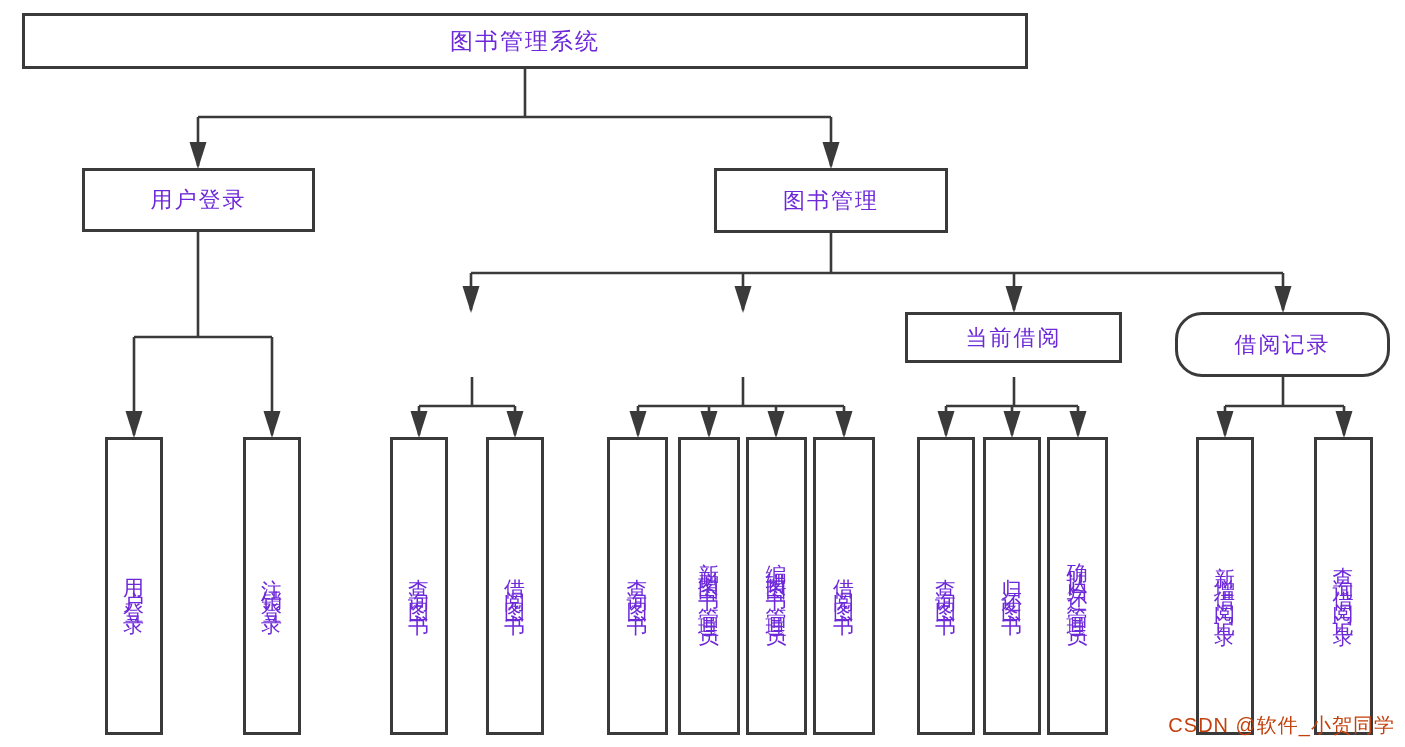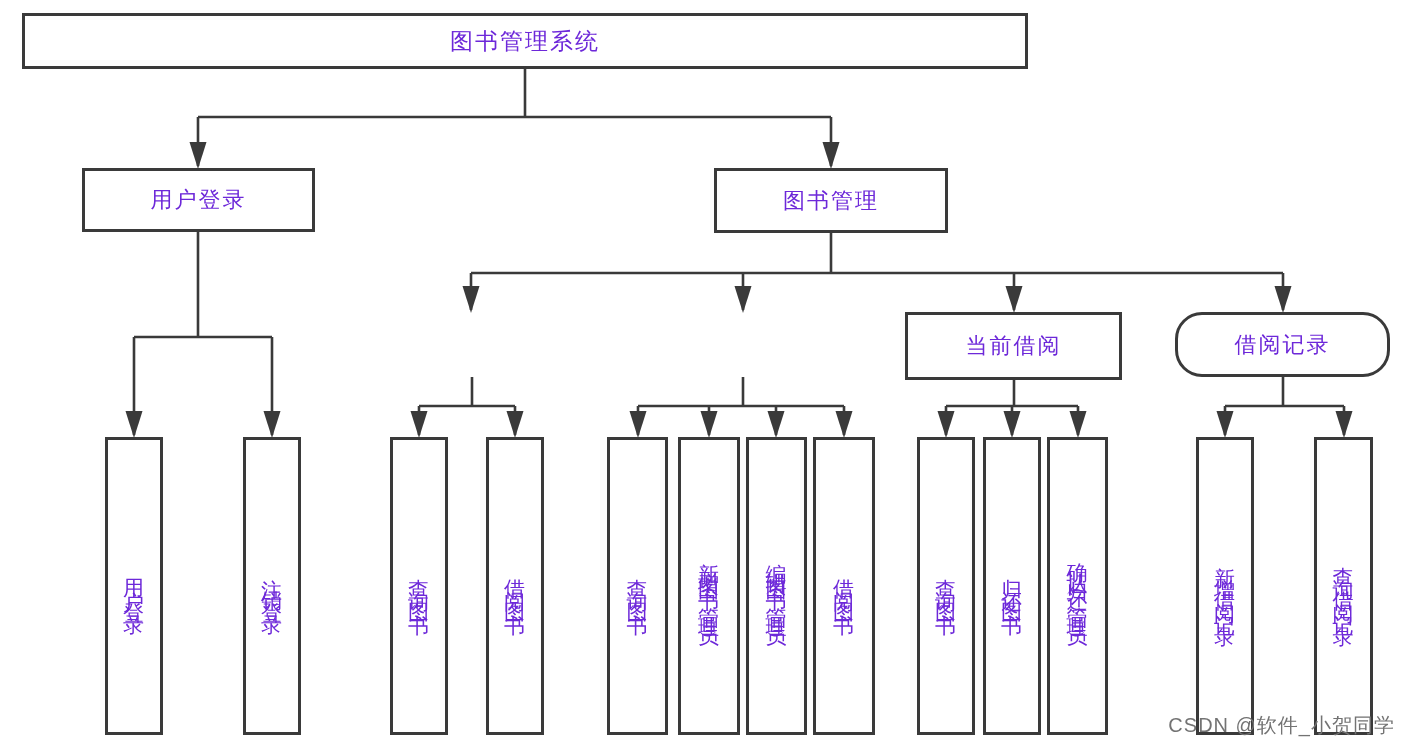--- a/index.html
+++ b/index.html
@@ -42,21 +42,21 @@
     letter-spacing: 12px;
     line-height: 1;
   }
   .leaf.long .lbl { letter-spacing: 9px; }
   .watermark {
     position: absolute;
     top: 712px;
     right: 10px;
     font-size: 20px;
     letter-spacing: 1px;
-    color: #737373;
+    color: #c2410c;
     white-space: nowrap;
     z-index: 5;
   }
 </style>
 </head>
 <body>
 
 <div id="stage">
 
   <svg id="connectors" viewBox="0 0 1405 747" xmlns="http://www.w3.org/2000/svg">
@@ -103,21 +103,21 @@
     <span class="lbl">图书管理系统</span>
   </div>
 
   <div class="node" style="left:82px; top:168px; width:233px; height:64px;">
     <span class="lbl">用户登录</span>
   </div>
   <div class="node" style="left:714px; top:168px; width:234px; height:65px;">
     <span class="lbl">图书管理</span>
   </div>
 
-  <div class="node" style="left:905px; top:312px; width:217px; height:68px;align-items:center;">
+  <div class="node" style="left:905px; top:312px; width:217px; height:51px;align-items:center;">
     <span class="lbl">当前借阅</span>
   </div>
   <div class="node" style="left:1175px; top:312px; width:215px; height:65px;border-radius:27px;">
     <span class="lbl">借阅记录</span>
   </div>
 
   <div class="node leaf" style="left:105px; top:437px; width:58px; height:298px;">
     <span class="lbl">用户登录</span>
   </div>
   <div class="node leaf" style="left:243px; top:437px; width:58px; height:298px;">

